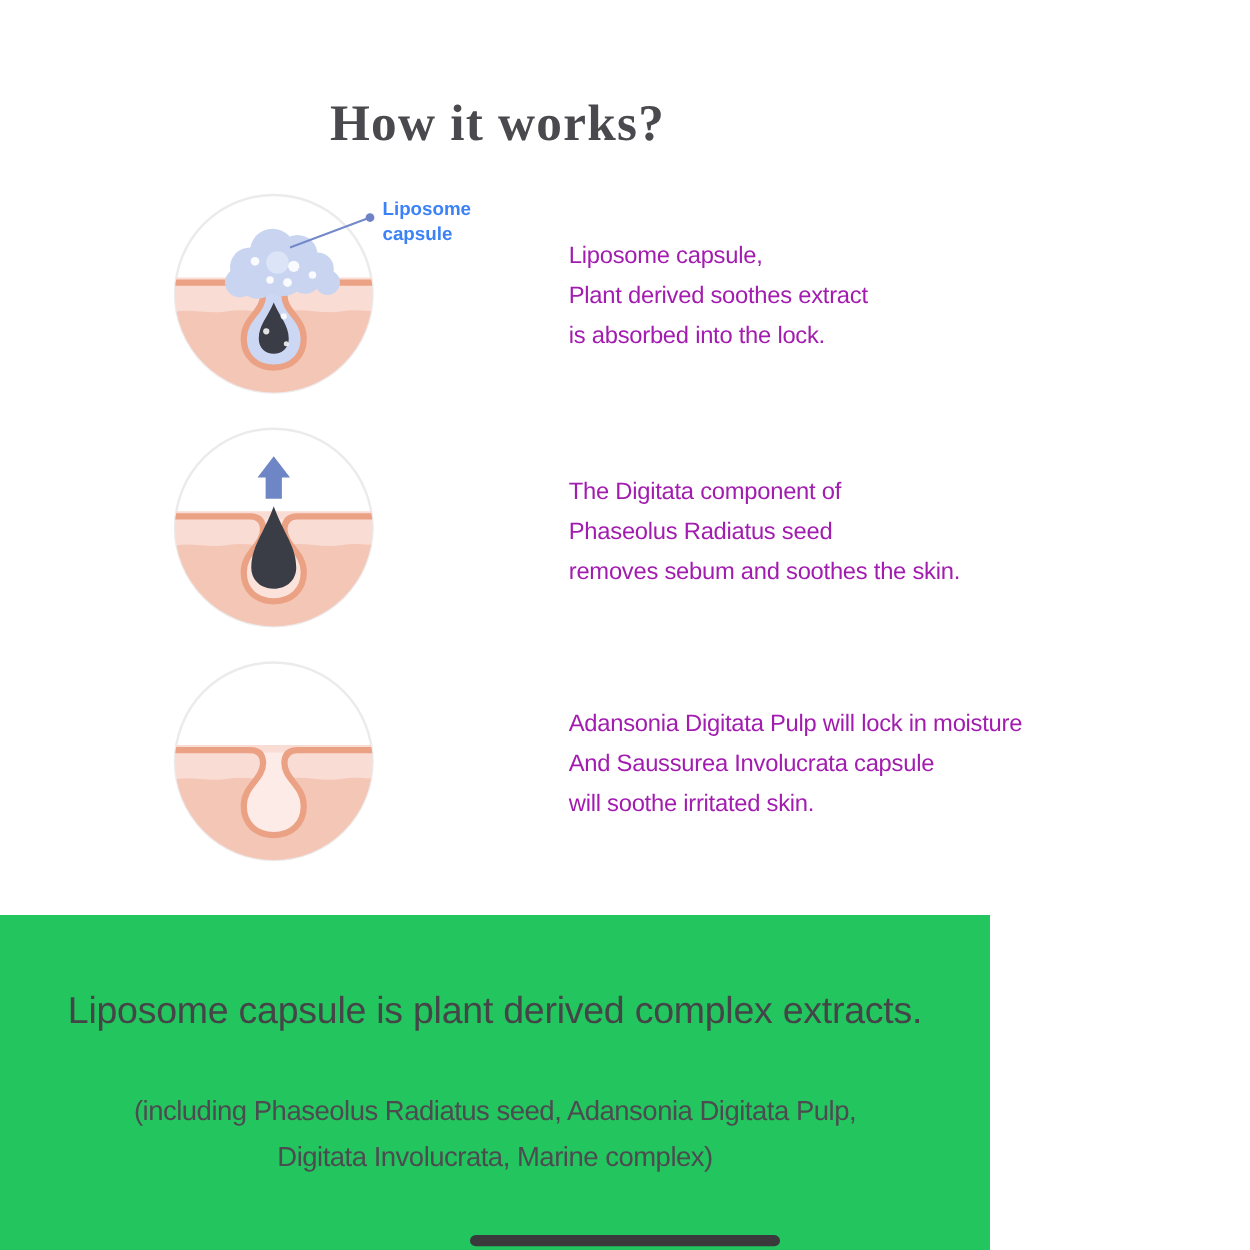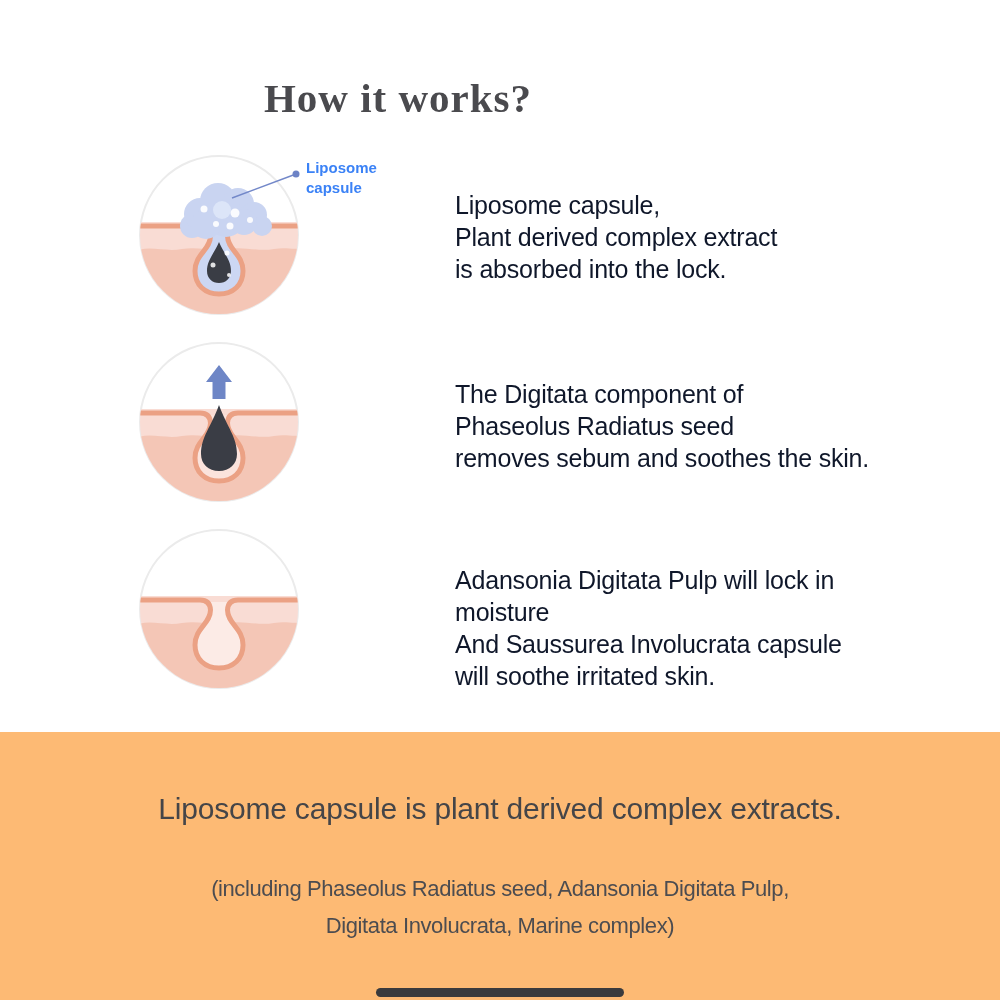--- a/index.html
+++ b/index.html
@@ -10,29 +10,29 @@
   .page{position:absolute;inset:0;}
   .title{
     position:absolute;top:74px;left:0;width:796px;text-align:center;
     font-family:"Liberation Serif", serif;font-weight:bold;
     font-size:41px;color:#4a4a4e;letter-spacing:1px;
   }
   .row{position:absolute;}
   .row-illustration{position:absolute;left:138px;}
   .step-text{
     position:absolute;left:455px;width:460px;
-    font-size:25px;line-height:32px;color:#0f172a;letter-spacing:-0.2px;
+    font-size:19px;line-height:32px;color:#a21caf;letter-spacing:-0.2px;
   }
   .annotation{
     position:absolute;left:306px;top:158px;
     font-size:15px;line-height:20px;font-weight:bold;color:#3b82f6;
   }
   .footer{
-    position:absolute;left:0;top:732px;width:1000px;height:268px;
-    background:#fdba74;text-align:center;
+    position:absolute;left:0;top:732px;width:792px;height:268px;
+    background:#22c55e;text-align:center;
   }
   .footer-heading{
     margin-top:60px;font-size:30px;color:#454548;letter-spacing:-0.2px;
     font-weight:500;
   }
   .footer-sub{
     margin-top:44px;font-size:22px;line-height:37px;color:#4c4c50;
     letter-spacing:-0.4px;
   }
   .home-indicator{
@@ -89,21 +89,21 @@
         <line x1="94" y1="45" x2="158" y2="21" stroke="#7388c9" stroke-width="1.5"></line>
         <circle cx="158" cy="21" r="3.5" fill="#6d83c6"></circle>
       </g>
     </svg>
     <div class="annotation">
       <div>Liposome</div>
       <div>capsule</div>
     </div>
     <div class="step-text" style="top:189px">
       <div>Liposome capsule,</div>
-      <div>Plant derived complex extract</div>
+      <div>Plant derived soothes extract</div>
       <div>is absorbed into the lock.</div>
     </div>
   </div>
 
   <div class="row">
     <svg class="row-illustration" style="top:341px" width="162" height="164" viewBox="0 0 162 164">
       <defs>
           <clipPath id="c2">
             <circle cx="81" cy="81" r="79"></circle>
           </clipPath>

